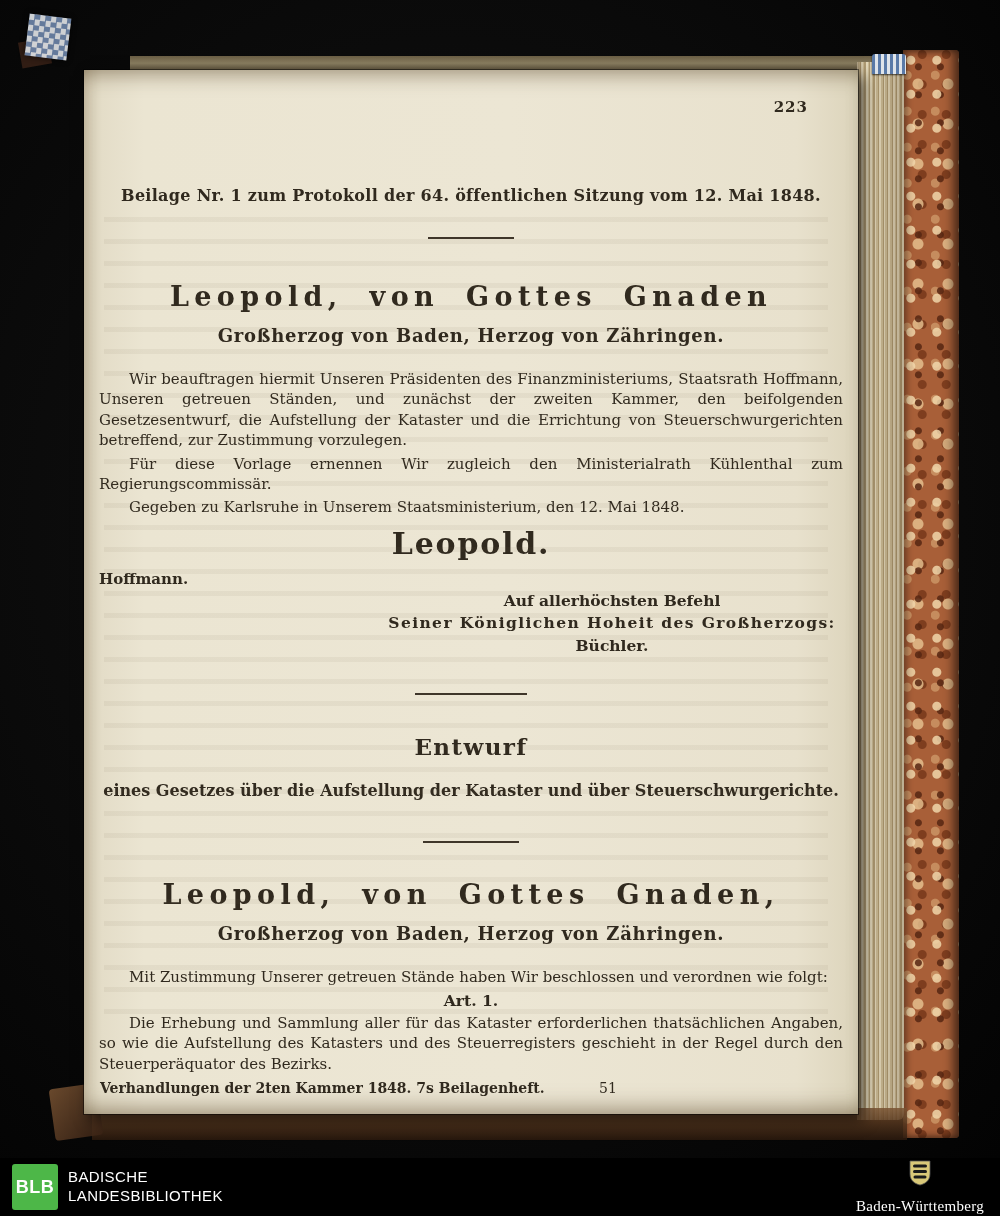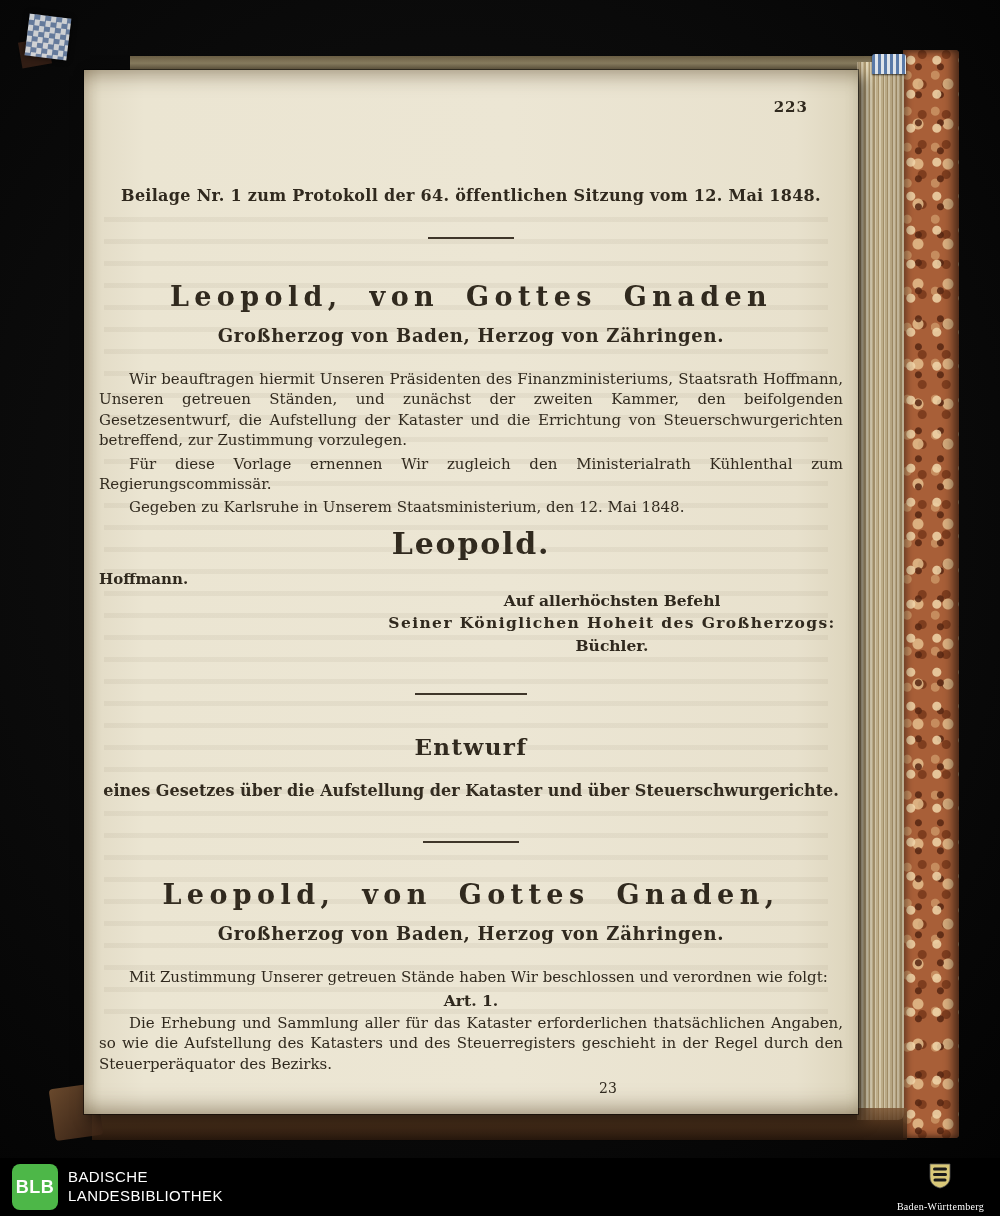--- a/index.html
+++ b/index.html
@@ -126,32 +126,32 @@
 
   
   .bar {
     position: absolute; left: 0; right: 0; bottom: 0; height: 58px;
     background: #000;
     display: flex; align-items: center;
     padding: 0 12px; gap: 10px;
     font-family: "Liberation Sans", sans-serif;
   }
   .blb {
-    width: 46px; height: 46px; border-radius: 8px;
+    width: 46px; height: 46px; border-radius: 3px;
     background: #4db748;
     color: #fff; font-weight: bold; font-size: 18px; letter-spacing: .5px;
     display: flex; align-items: center; justify-content: center;
   }
   .libname { color: #fff; font-weight: normal; font-size: 15px; letter-spacing: .4px; line-height: 1.25; }
   .brand {
     margin-left: auto;
     display: flex; flex-direction: column; align-items: center; gap: 12px;
     color: #fff;
     font-family: "Liberation Serif", serif;
-    font-size: 10px; letter-spacing: .3px;
+    font-size: 15px; letter-spacing: .3px;
     padding-right: 4px;
     justify-content: space-between;
   }
 </style>
 </head>
 <body>
 
 <div class="scan">
   <div class="ribbon-tail"></div>
   <div class="ribbon"></div>
@@ -192,21 +192,22 @@
 
     <hr class="rule r3">
 
     <div class="title second">Leopold, von Gottes Gnaden,</div>
     <div class="subtitle">Großherzog von Baden, Herzog von Zähringen.</div>
 
     <p class="intro">Mit Zustimmung Unserer getreuen Stände haben Wir beschlossen und verordnen wie folgt:</p>
     <div class="art-head">Art. 1.</div>
     <p class="body-line">Die Erhebung und Sammlung aller für das Kataster erforderlichen thatsächlichen Angaben, so wie die Aufstellung des Katasters und des Steuerregisters geschieht in der Regel durch den Steuerperäquator des Bezirks.</p>
 
-    <div class="pfoot-num">23</div>
+    <div class="pfoot-left">Verhandlungen der 2ten Kammer 1848. 7s Beilagenheft.</div>
+    <div class="pfoot-num">51</div>
   </div>
 </div>
 
 <div class="bar">
   <div class="blb">BLB</div>
   <div class="libname">
     <div>BADISCHE</div>
     <div>LANDESBIBLIOTHEK</div>
   </div>
   <div class="brand">

